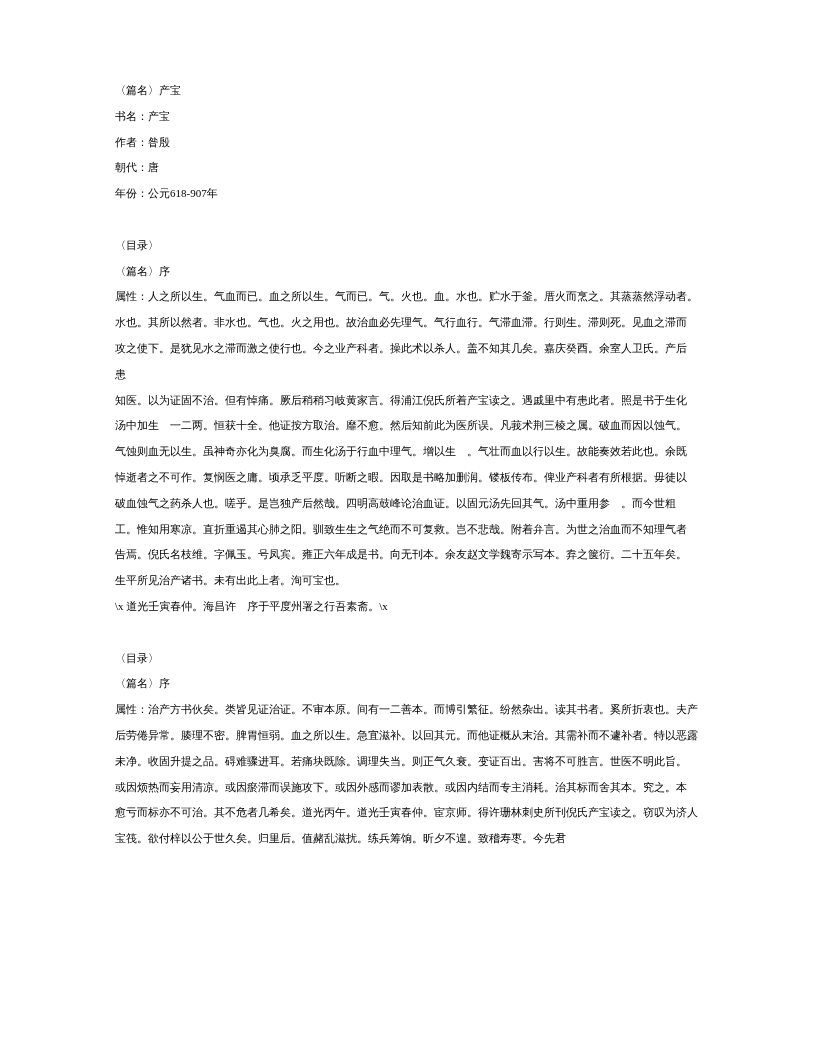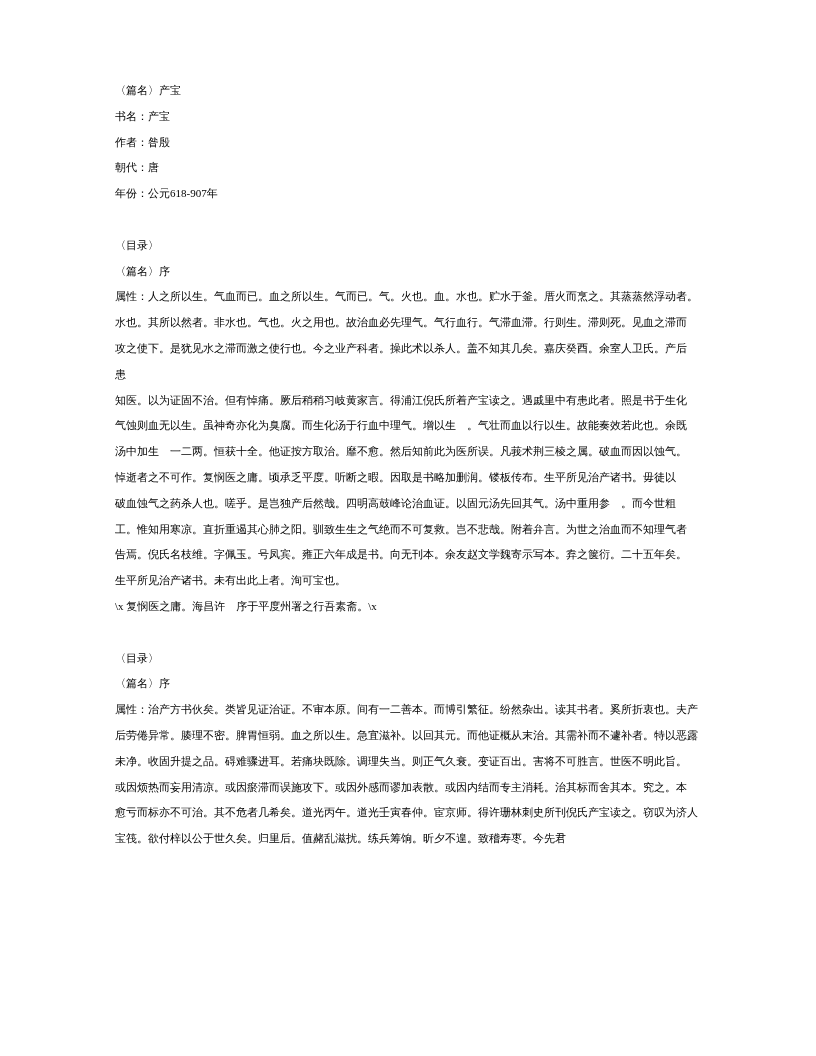--- a/index.html
+++ b/index.html
@@ -45,28 +45,28 @@
       <div class="line">朝代：唐</div>
       <div class="line">年份：公元618-907年</div>
       <div class="line">&nbsp;</div>
       <div class="line">〈目录〉</div>
       <div class="line">〈篇名〉序</div>
       <div class="line">属性：人之所以生。气血而已。血之所以生。气而已。气。火也。血。水也。贮水于釜。厝火而烹之。其蒸蒸然浮动者。</div>
       <div class="line">水也。其所以然者。非水也。气也。火之用也。故治血必先理气。气行血行。气滞血滞。行则生。滞则死。见血之滞而</div>
       <div class="line">攻之使下。是犹见水之滞而激之使行也。今之业产科者。操此术以杀人。盖不知其几矣。嘉庆癸酉。余室人卫氏。产后</div>
       <div class="line">患</div>
       <div class="line">知医。以为证固不治。但有悼痛。厥后稍稍习岐黄家言。得浦江倪氏所着产宝读之。遇戚里中有患此者。照是书于生化</div>
+      <div class="line">汤中加生　一二两。恒获十全。他证按方取治。靡不愈。然后知前此为医所误。凡莪术荆三棱之属。破血而因以蚀气。</div>
       <div class="line">气蚀则血无以生。虽神奇亦化为臭腐。而生化汤于行血中理气。增以生　。气壮而血以行以生。故能奏效若此也。余既</div>
-      <div class="line">汤中加生　一二两。恒获十全。他证按方取治。靡不愈。然后知前此为医所误。凡莪术荆三棱之属。破血而因以蚀气。</div>
-      <div class="line">悼逝者之不可作。复悯医之庸。顷承乏平度。听断之暇。因取是书略加删润。镂板传布。生平所见治产诸书。毋徒以</div>
+      <div class="line">悼逝者之不可作。复悯医之庸。顷承乏平度。听断之暇。因取是书略加删润。镂板传布。俾业产科者有所根据。毋徒以</div>
       <div class="line">破血蚀气之药杀人也。嗟乎。是岂独产后然哉。四明高鼓峰论治血证。以固元汤先回其气。汤中重用参　。而今世粗</div>
       <div class="line">工。惟知用寒凉。直折重遏其心肺之阳。驯致生生之气绝而不可复救。岂不悲哉。附着弁言。为世之治血而不知理气者</div>
       <div class="line">告焉。倪氏名枝维。字佩玉。号凤宾。雍正六年成是书。向无刊本。余友赵文学魏寄示写本。弆之箧衍。二十五年矣。</div>
       <div class="line">生平所见治产诸书。未有出此上者。洵可宝也。</div>
-      <div class="line">\x 复悯医之庸。海昌许　序于平度州署之行吾素斋。\x</div>
+      <div class="line">\x 道光壬寅春仲。海昌许　序于平度州署之行吾素斋。\x</div>
       <div class="line">&nbsp;</div>
       <div class="line">〈目录〉</div>
       <div class="line">〈篇名〉序</div>
       <div class="line">属性：治产方书伙矣。类皆见证治证。不审本原。间有一二善本。而博引繁征。纷然杂出。读其书者。奚所折衷也。夫产</div>
       <div class="line">后劳倦异常。腠理不密。脾胃恒弱。血之所以生。急宜滋补。以回其元。而他证概从末治。其需补而不遽补者。特以恶露</div>
       <div class="line">未净。收固升提之品。碍难骤进耳。若痛块既除。调理失当。则正气久衰。变证百出。害将不可胜言。世医不明此旨。</div>
       <div class="line">或因烦热而妄用清凉。或因瘀滞而误施攻下。或因外感而谬加表散。或因内结而专主消耗。治其标而舍其本。究之。本</div>
       <div class="line">愈亏而标亦不可治。其不危者几希矣。道光丙午。道光壬寅春仲。宦京师。得许珊林刺史所刊倪氏产宝读之。窃叹为济人</div>
       <div class="line">宝筏。欲付梓以公于世久矣。归里后。值赭乱滋扰。练兵筹饷。昕夕不遑。致稽寿枣。今先君</div>
     </div>

